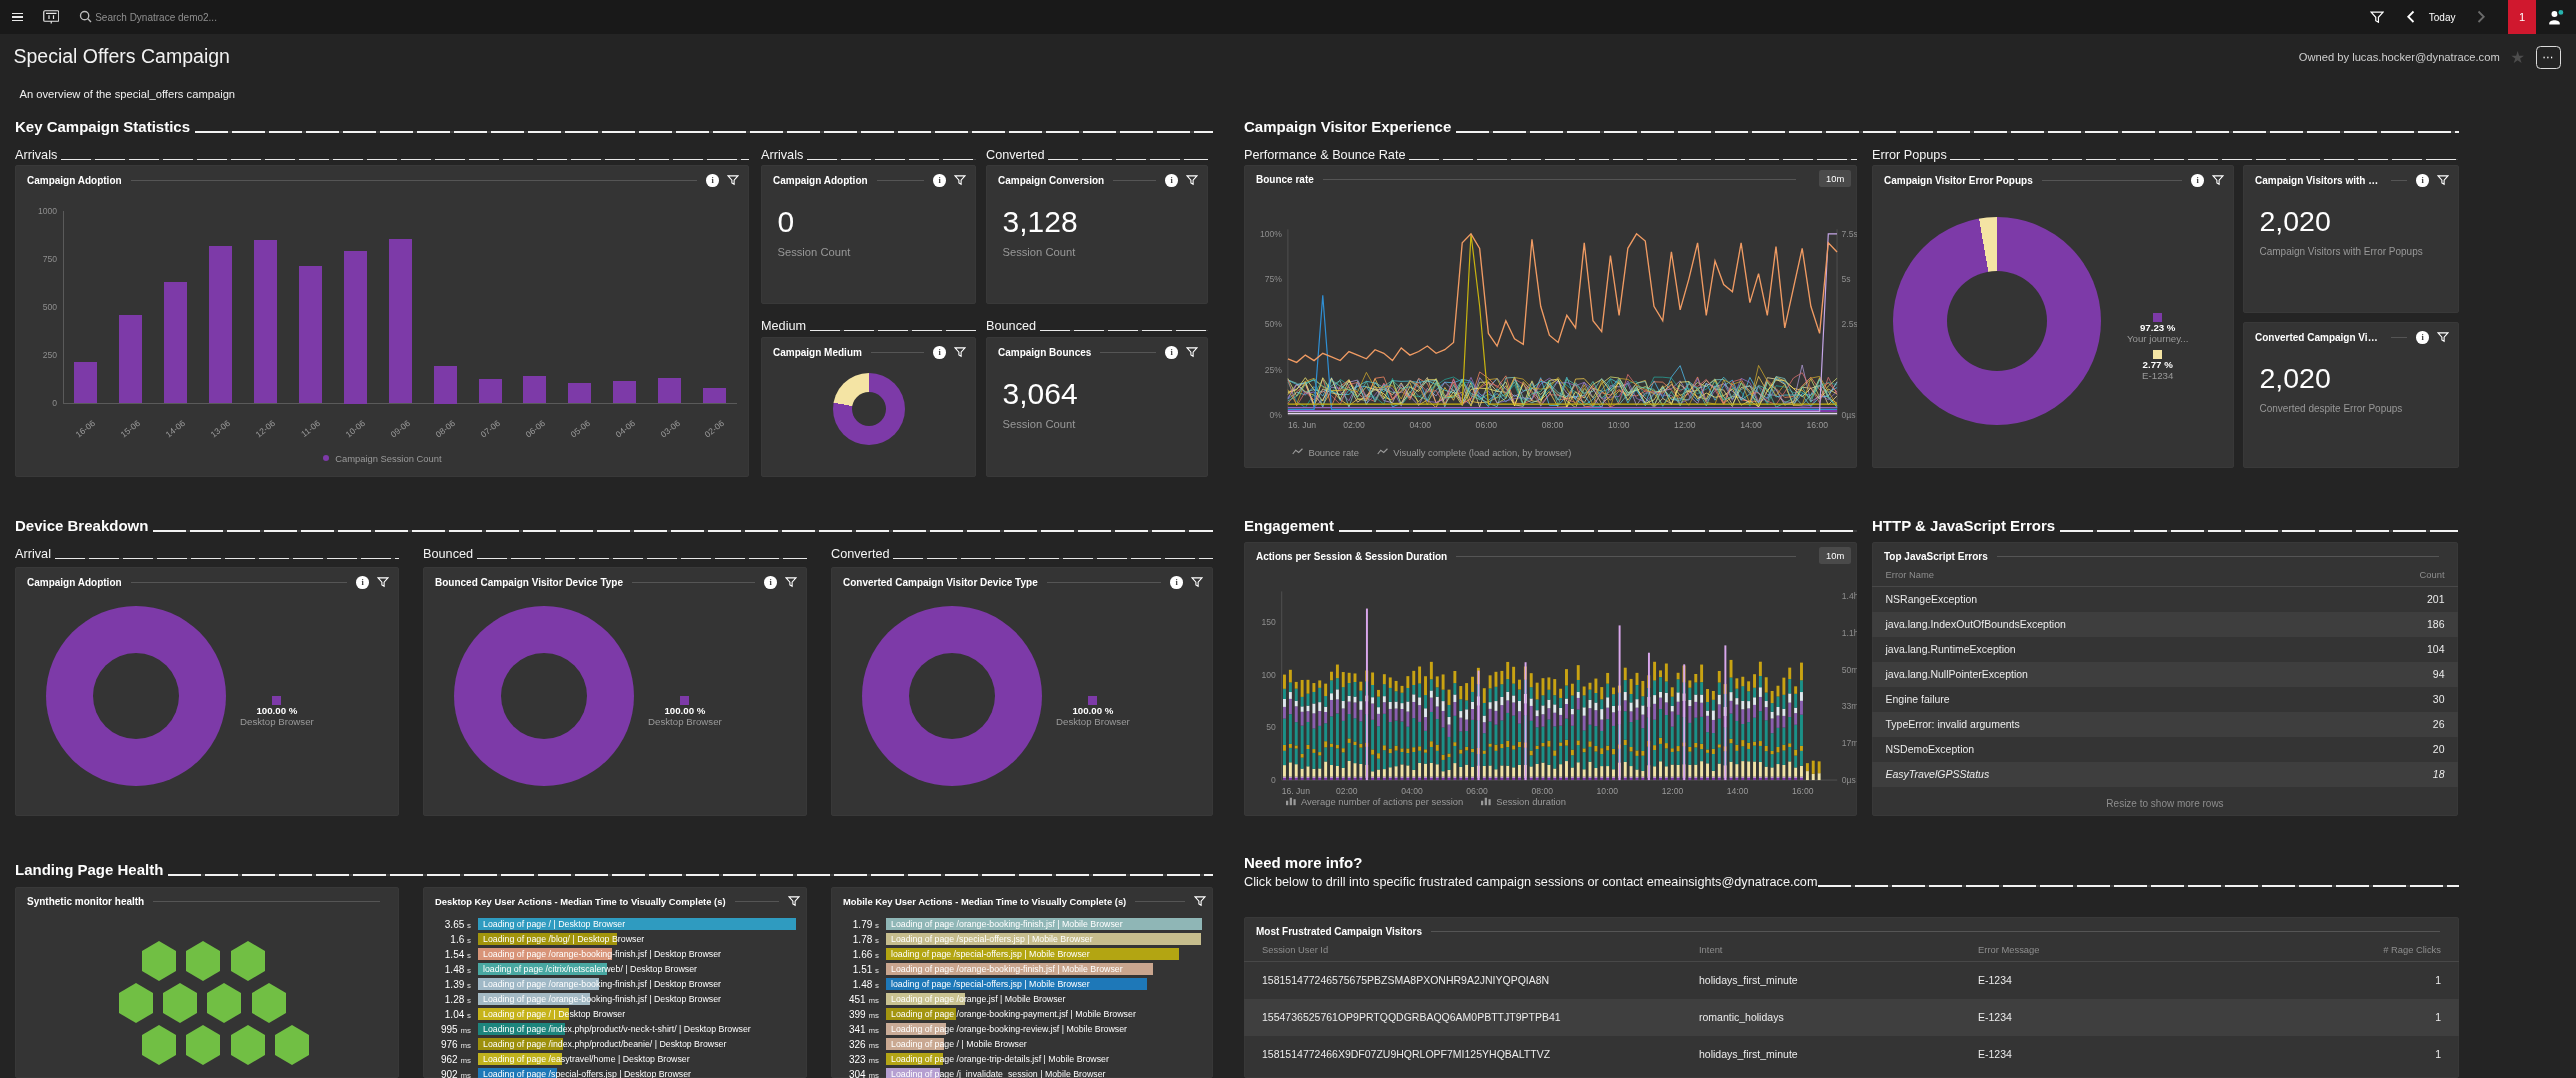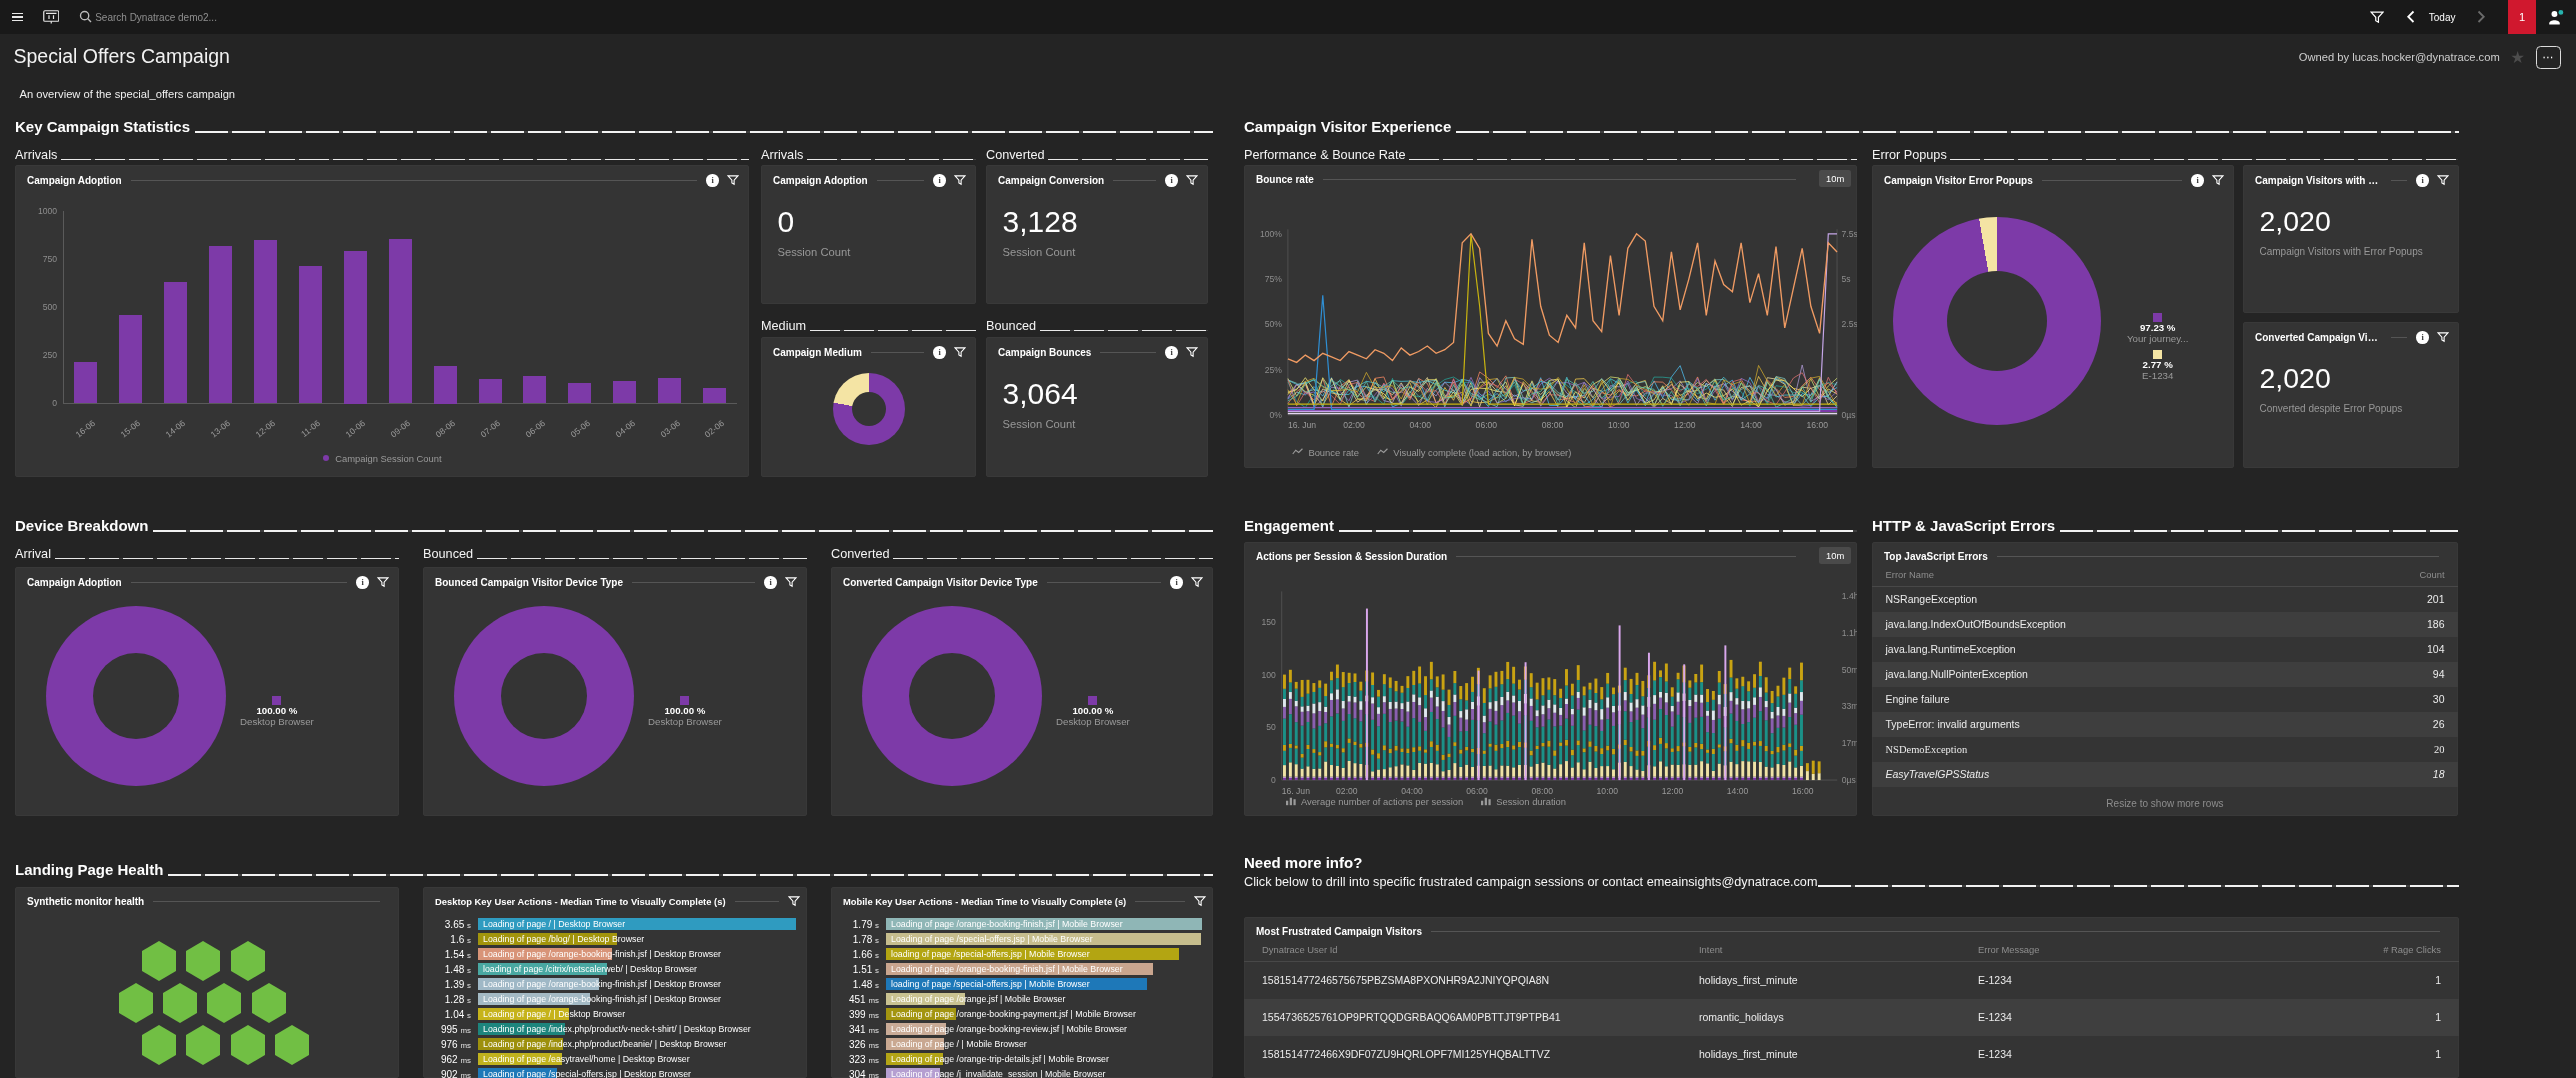--- a/index.html
+++ b/index.html
@@ -1519,21 +1519,21 @@
           <span class="js-count">94</span>
         </div>
         <div class="t-row" style="height: 25px; padding: 0px 13.5px;">
           <span class="js-name">Engine failure</span>
           <span class="js-count">30</span>
         </div>
         <div class="t-row alt" style="height: 25px; padding: 0px 13.5px;">
           <span class="js-name">TypeError: invalid arguments</span>
           <span class="js-count">26</span>
         </div>
-        <div class="t-row" style="height: 25px; padding: 0px 13.5px; font-family: Liberation Serif, serif;">
+        <div class="t-row" style="height: 25px; padding: 0px 13.5px;">
           <span class="js-name">NSDemoException</span>
           <span class="js-count">20</span>
         </div>
         <div class="t-row alt" style="height: 25px; padding: 0px 13.5px; font-style: italic;">
           <span class="js-name">EasyTravelGPSStatus</span>
           <span class="js-count">18</span>
         </div>
       </div>
     <div class="t-footer">Resize to show more rows</div>
   </div>
@@ -1701,21 +1701,21 @@
     <span class="txt">Click below to drill into specific frustrated campaign sessions or contact emeainsights@dynatrace.com</span>
       <span class="line"></span>
   </div>
 
   <div class="tile" style="left:1244px;top:917px;width:1215px;height:161px;overflow:hidden;">
     <div class="tile-h">
         <span class="t">Most Frustrated Campaign Visitors</span>
         <span class="hline"></span>
       </div>
     <div class="t-colhead fr-grid" style="padding:0 18px;">
-      <span class="fr-c1">Dynatrace User Id</span>
+      <span class="fr-c1">Session User Id</span>
         <span class="fr-c2">Intent</span>
       <span class="fr-c3">Error Message</span>
         <span class="fr-c4"># Rage Clicks</span>
     </div>
     <div id="frustrated-rows">
         <div class="t-row fr-grid" style="height: 37px;">
           <span class="fr-c1">158151477246575675PBZSMA8PXONHR9A2JNIYQPQIA8N</span>
           <span class="fr-c2">holidays_first_minute</span>
           <span class="fr-c3">E-1234</span>
           <span class="fr-c4">1</span>

